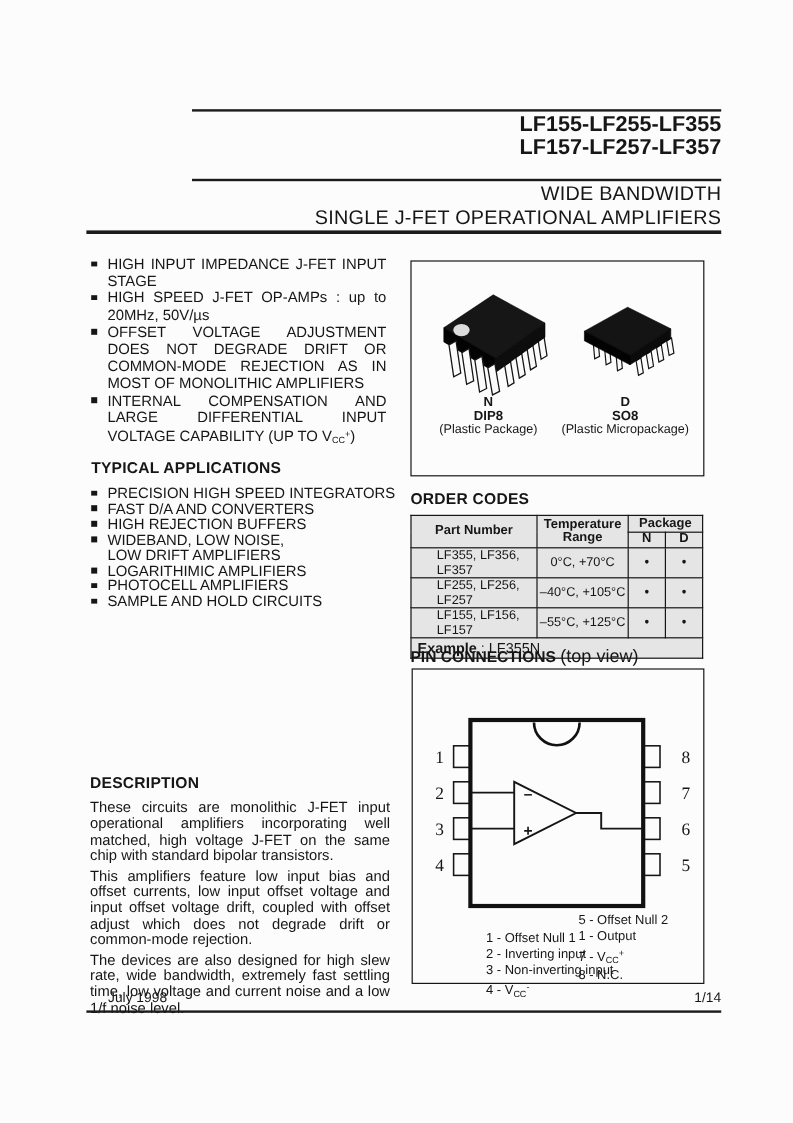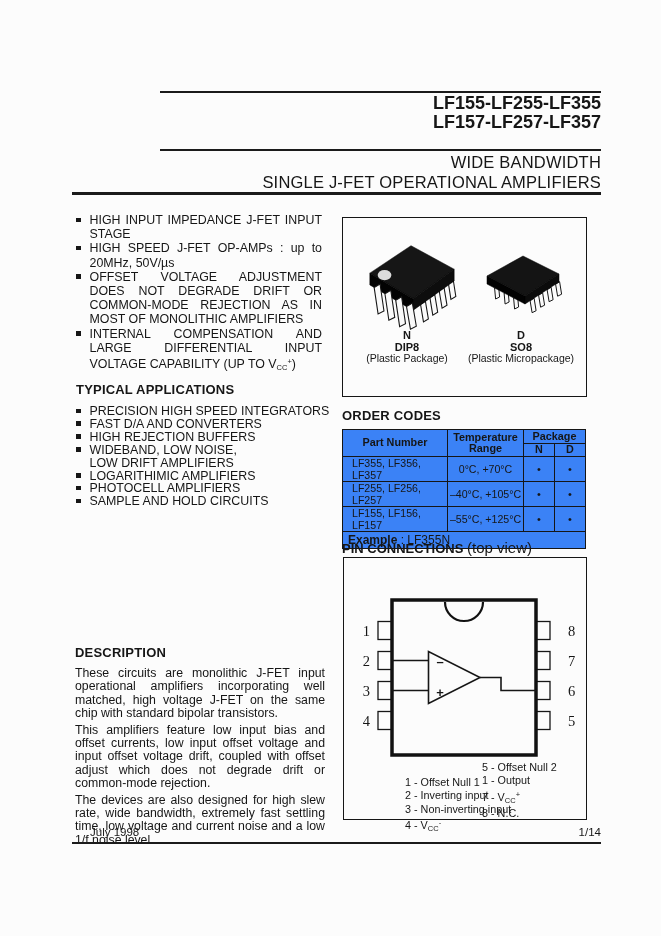--- a/index.html
+++ b/index.html
@@ -34,25 +34,25 @@
   #dip-svg { left:8px; top:12px; }
   #so-svg  { left:130px; top:26px; }
   .pkg-label { position:absolute; top:112px; text-align:center; line-height:11.5px; }
   #pkg-label-n { left:9px;  width:110px; }
   #pkg-label-d { left:117px; width:122px; }
   .pkg-label .b { font-weight:bold; font-size:11px; }
   .pkg-label .d { font-size:10.5px; }
 
   .order-title { position:absolute; left:342px; top:408px; font-size:13px; font-weight:bold; letter-spacing:.2px; }
   .order-table { position:absolute; left:342px; top:429px; width:243px;
-                 border-collapse:collapse; table-layout:fixed; border:1.6px solid #161616; background:#3b82f6; }
+                 border-collapse:collapse; table-layout:fixed; border:1.6px solid #161616; background:#e5e5e5; }
   .order-table th, .order-table td { border:1.2px solid #161616; padding:0; font-size:10.6px; color:#161616; }
   .order-table th { font-size:10.8px; line-height:11.5px; }
   tr.hdr1 th { height:14px; } tr.hdr2 th { height:13px; }
-  td.part { text-align:left; padding-left:9px; height:15px; }
+  td.part { text-align:left; padding-left:21px; height:15px; }
   td.temp { text-align:center; }
   td.dot  { text-align:center; font-size:11px; }
   td.example { text-align:left; padding-left:5px; height:17px; font-size:12px; }
 
   .pin-title { position:absolute; left:342px; top:539px; font-size:13px; }
   .pin-title .b { font-weight:bold; }
   .pin-title .n { font-weight:normal; font-size:15px; }
   .pinbox { position:absolute; left:343px; top:557px; width:244px; height:263px;
             border:1.6px solid #161616; background:#fcfcfc; }
   .pindiag { position:absolute; left:0; top:0; }

